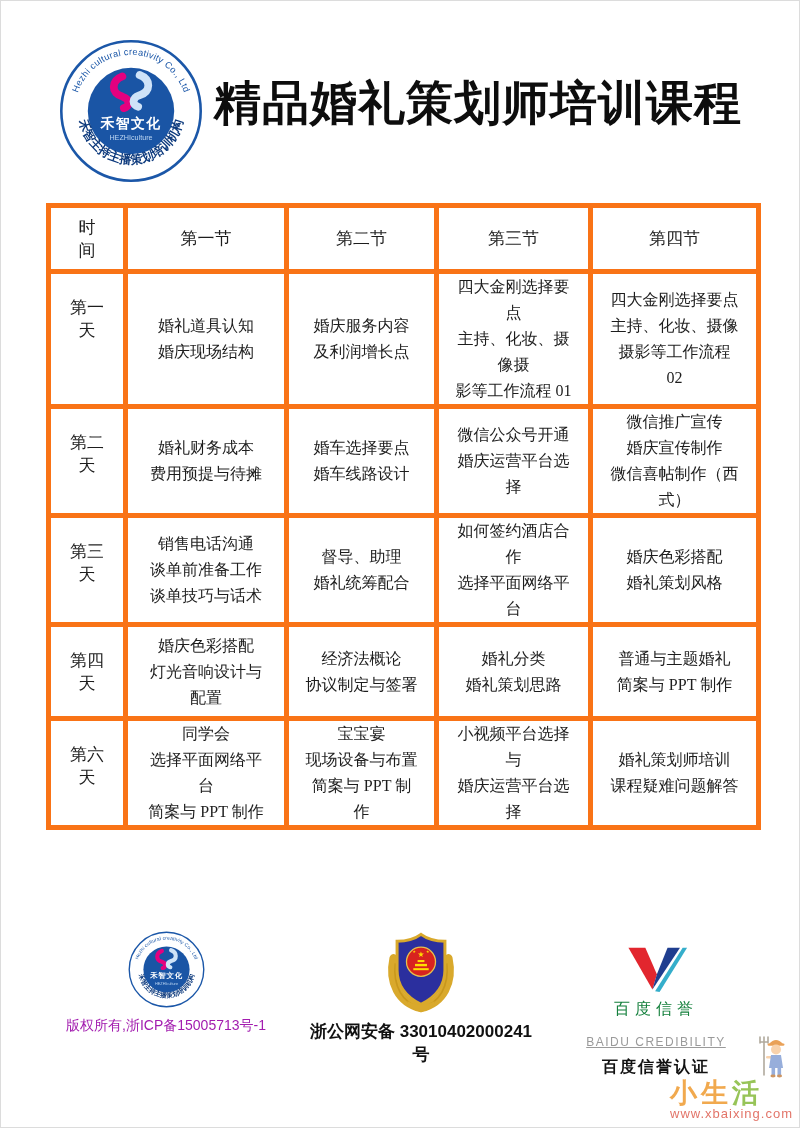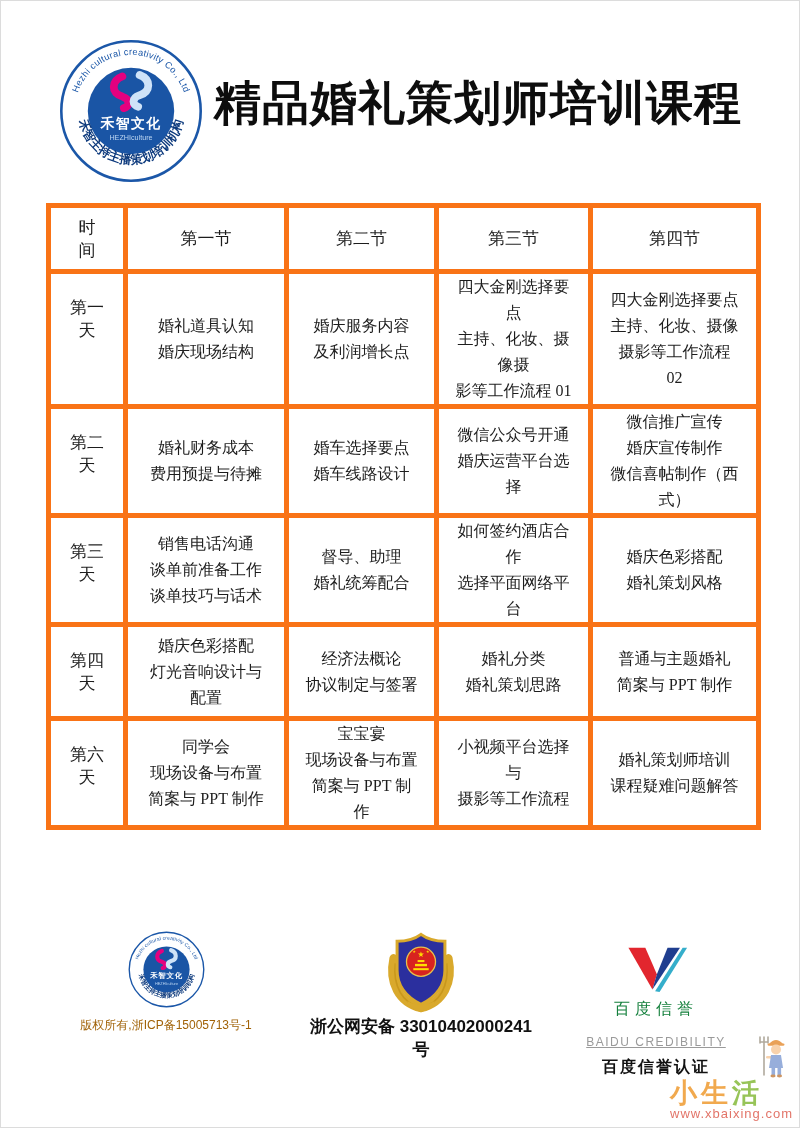--- a/index.html
+++ b/index.html
@@ -38,26 +38,26 @@
   td.day { vertical-align:top; padding-top:22px; text-align:center; font-size:17px; }
   td.cell {
     vertical-align:middle; text-align:center; font-size:16px; line-height:26px;
     white-space:pre-line;
   }
 
   
   .footer-left  { position:absolute; left:50px;  top:930px; width:230px; text-align:center; }
   .footer-left .small-logo { width:77px; height:77px; margin:0 auto; }
   .footer-left .small-logo svg { width:100%; height:100%; display:block; }
-  .copyright { margin-top:9px; font-size:12px; color:#a16207; }
+  .copyright { margin-top:9px; font-size:14px; color:#a21caf; }
 
   .footer-center { position:absolute; left:305px; top:928px; width:230px; text-align:center; }
   .police-badge { width:82px; height:86px; margin:0 auto; }
   .police-badge svg { width:100%; height:100%; display:block; }
-  .police-record { font-size:17px; font-weight:bold; color:#111; }
+  .police-record { margin-top:5px; font-size:17px; font-weight:bold; color:#111; }
 
   .footer-right { position:absolute; left:560px; top:940px; width:190px; text-align:center; }
   .baidu-v { width:64px; height:56px; margin:0 auto; }
   .baidu-v svg { width:100%; height:100%; display:block; }
   .baidu-cn { font-size:16px; letter-spacing:5px; color:#15803d; margin-top:2px; }
   .baidu-en { font-size:12px; letter-spacing:1.5px; color:#9a9a9a; margin-top:15px;text-decoration:underline; }
   .baidu-cert { font-size:16px; font-weight:bold; color:#111; margin-top:8px; letter-spacing:2px; }
 
   
   .watermark { position:absolute; right:6px; bottom:6px; display:flex; align-items:flex-end; opacity:.92;flex-direction:column; }
@@ -160,27 +160,27 @@
         <td class="cell">经济法概论
 协议制定与签署</td>
         <td class="cell">婚礼分类
 婚礼策划思路</td>
         <td class="cell">普通与主题婚礼
 简案与 PPT 制作</td>
       </tr>
       <tr>
         <td class="day">第六天</td>
         <td class="cell">同学会
-现场设备与布置
+选择平面网络平台
 简案与 PPT 制作</td>
         <td class="cell">宝宝宴
 现场设备与布置
 简案与 PPT 制作</td>
         <td class="cell">小视频平台选择与
-摄影等工作流程</td>
+婚庆运营平台选择</td>
         <td class="cell">婚礼策划师培训
 课程疑难问题解答</td>
       </tr>
     </tbody>
   </table>
 
   <div class="footer-left">
     <div class="small-logo">
       <svg viewBox="0 0 100 100">
         <defs>

